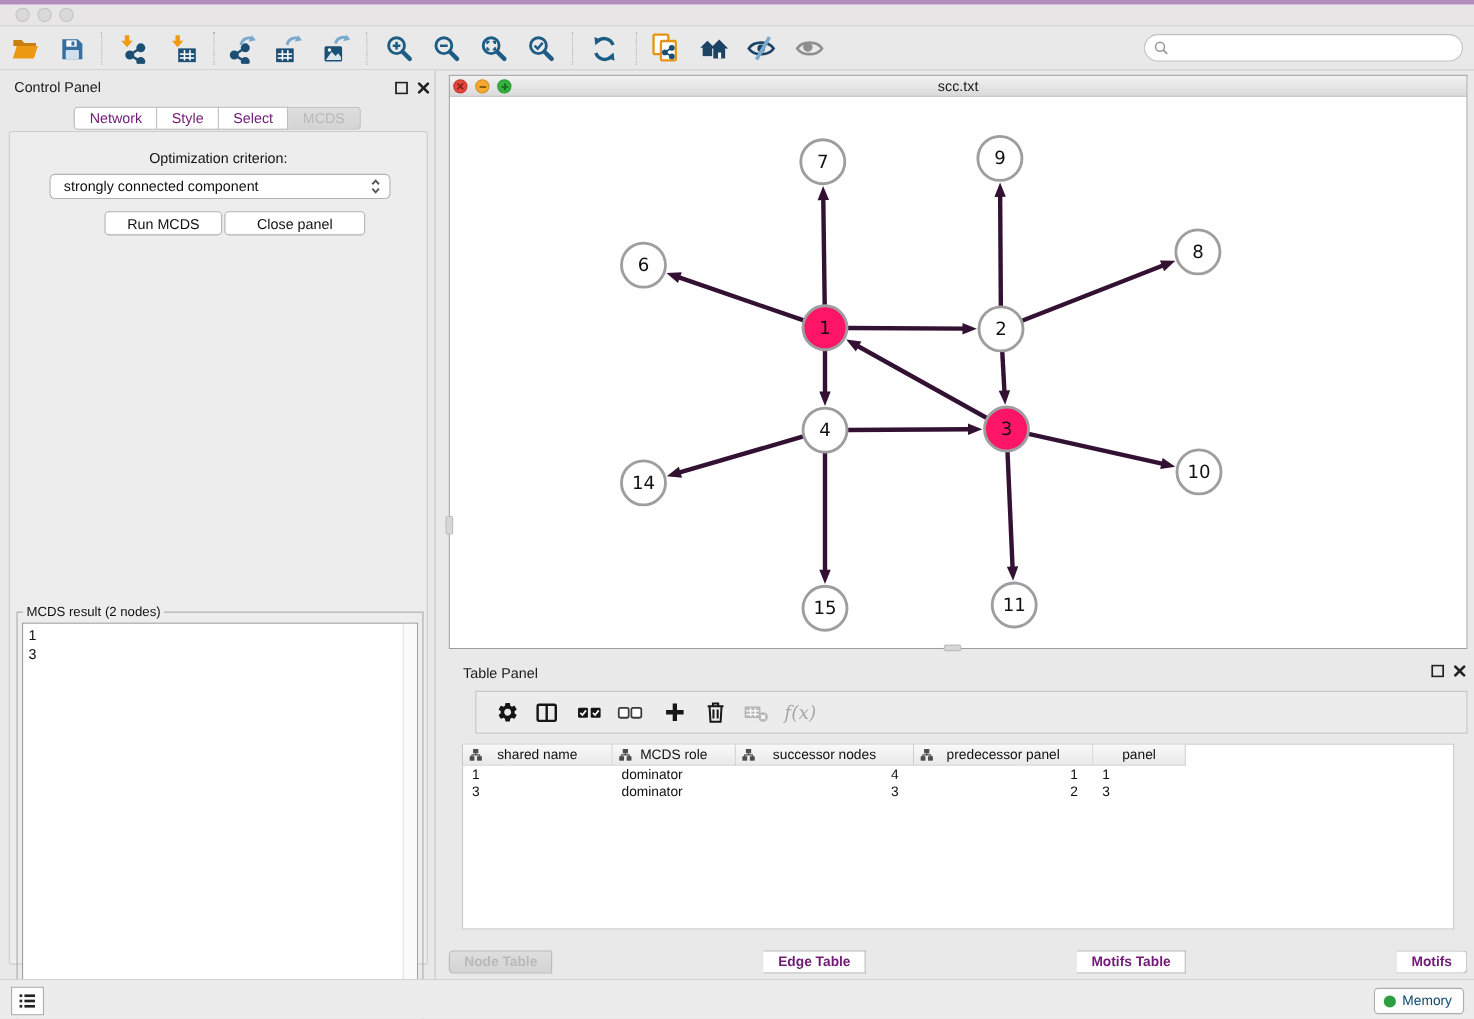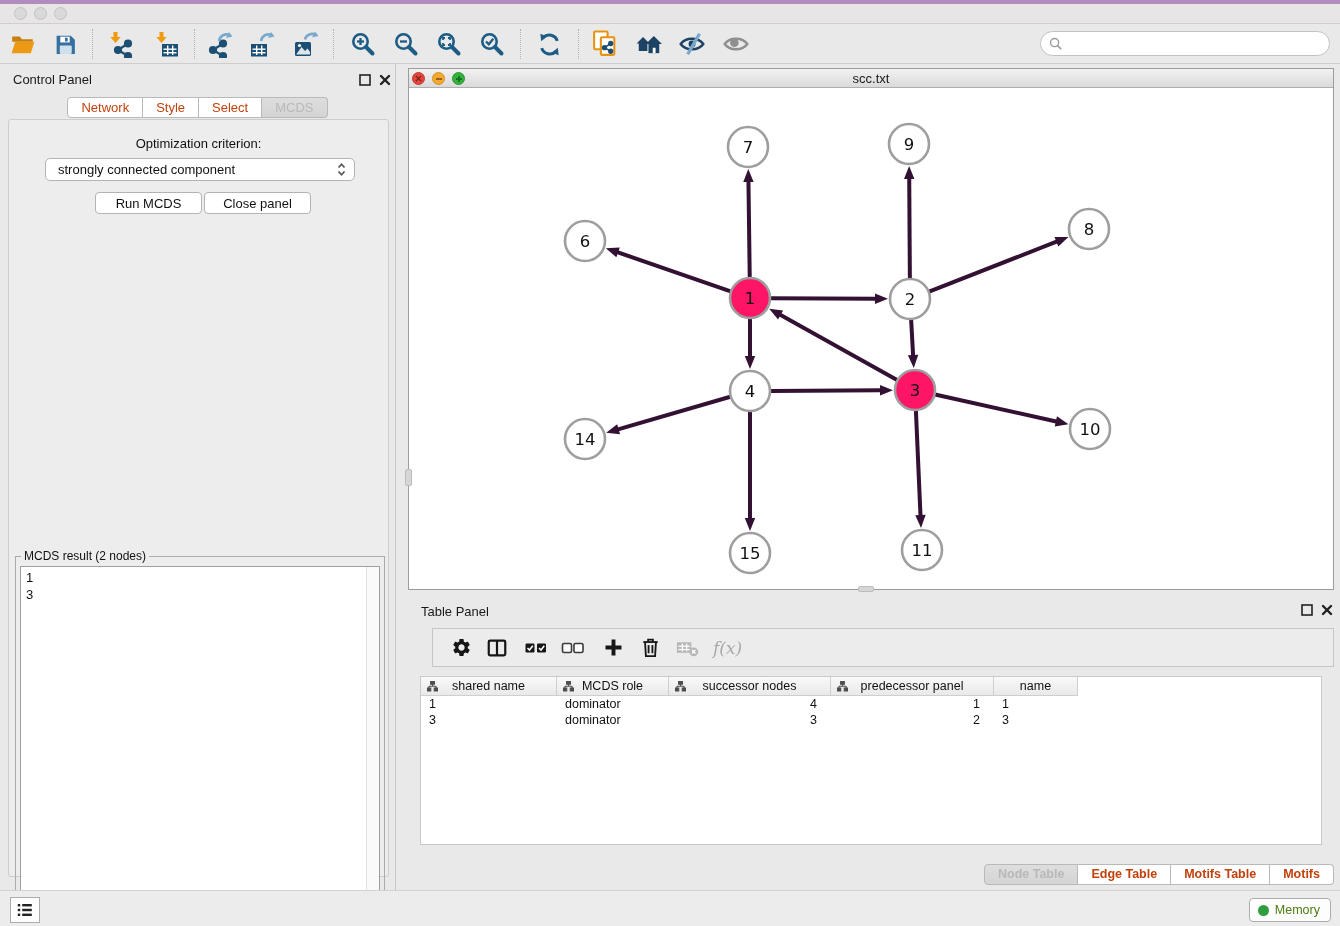--- a/index.html
+++ b/index.html
@@ -19,21 +19,21 @@
   .tb-sep { position:absolute; top:5px; width:0; height:30px; border-left:1px dotted #b2b2b2; }
   #search-field { position:absolute; right:10px; top:7px; width:290px; height:25px; background:#fff; border:1px solid #c2c2c2; border-radius:13px; display:flex; align-items:center; padding-left:8px; }
   #search-field input { border:none; outline:none; flex:1; font-size:12px; background:transparent; margin-left:5px; }
 
   
   #control-panel { left:0; top:64px; width:396px; height:826px; background:#e9e9e9; border-right:1px solid #c6c6c6; }
   .panel-title { position:absolute; left:13px; top:8px; font-size:13px; color:#1a1a1a; }
   .panel-float { position:absolute; top:10px; width:12px; height:12px; }
   .panel-close { position:absolute; top:10px; width:12px; height:12px; }
   .seg-tabs { position:absolute; display:flex; }
-  .seg-tab { height:21px; line-height:19px; padding:0 13px; font-size:13px; background:#fff; border:1px solid #b9b9b9; border-left:none; color:#c2410c; }
+  .seg-tab { height:21px; line-height:19px; padding:0 13px; font-size:13px; background:#fff; border:1px solid #b9b9b9; border-left:none; color:#701a75; }
   .seg-tab:first-child { border-left:1px solid #b9b9b9; border-radius:4px 0 0 4px; }
   .seg-tab:last-child { border-radius:0 4px 4px 0; }
   .seg-tab.active { background:linear-gradient(#dedede,#d4d4d4); color:#b9b9b9; }
   #cp-content { position:absolute; left:8px; top:55px; width:381px; height:758px; background:#ededed; border:1px solid #cdcdcd; border-radius:3px; }
   #opt-label { position:absolute; left:0; right:0; top:16px; text-align:center; font-size:13px; color:#111; }
   #opt-select { position:absolute; left:36px; top:38px; width:310px; height:23px; background:#fff; border:1px solid #b3b3b3; border-radius:5px; font-size:13px; color:#111; display:flex; align-items:center; padding:0 6px 0 12px; }
   #opt-select .sel-text { flex:1; }
   .cp-btn { position:absolute; top:72px; height:22px; background:#fff; border:1px solid #b3b3b3; border-radius:4px; font-size:13px; color:#111; display:flex; align-items:center; justify-content:center; }
   #mcds-result { position:absolute; left:6px; top:429px; width:370px; height:382px; border:1px solid #ababab; }
   #mcds-result legend { font-size:12px; color:#111; margin-left:5px; padding:0 3px; }
@@ -55,27 +55,27 @@
   .tpt-btn { position:absolute; top:0; width:36px; height:37px; display:flex; align-items:center; justify-content:center; }
   #tp-table { position:absolute; left:12px; top:80px; width:902px; height:169px; background:#fff; border:1px solid #c9c9c9; }
   #tp-head { position:absolute; left:0; top:0; height:19px; display:flex; }
   .th { position:relative; height:19px; background:linear-gradient(#f9f9f9,#e9e9e9); border-right:1px solid #cfcfcf; border-bottom:1px solid #cfcfcf; font-size:12.5px; color:#111; display:flex; align-items:center; justify-content:center; }
   .th .sort-ic { position:absolute; left:6px; top:4px; }
   .tr { position:absolute; left:0; height:16px; display:flex; }
   .td { height:16px; font-size:12.5px; color:#111; line-height:16px; white-space:nowrap; overflow:hidden; }
   .td.al { text-align:left; padding-left:8px; }
   .td.ar { text-align:right; padding-right:14px; }
   .c0{width:136px}.c1{width:112px}.c2{width:162px}.c3{width:163px}.c4{width:84px}
-  #tp-tabs { position:absolute; left:0; right:0; top:268px; display:flex; justify-content:flex-end; }
+  #tp-tabs { position:absolute; left:0; right:0; top:268px; display:flex; justify-content:space-between; }
   #tp-tabs .seg-tab { font-weight:bold; font-size:12.5px; }
 
   
   #statusbar { left:0; top:890px; width:1340px; height:36px; background:#ececec; border-top:1px solid #d2d2d2; }
   #list-btn { position:absolute; left:10px; top:6px; width:30px; height:26px; background:#fdfdfd; border:1px solid #adadad; display:flex; align-items:center; justify-content:center; }
-  #memory-btn { position:absolute; right:9px; top:7px; height:24px; padding:0 10px 0 8px; background:#fdfdfd; border:1px solid #adadad; border-radius:4px; display:flex; align-items:center; font-size:12.5px; color:#4d7c0f; }
+  #memory-btn { position:absolute; right:9px; top:7px; height:24px; padding:0 10px 0 8px; background:#fdfdfd; border:1px solid #adadad; border-radius:4px; display:flex; align-items:center; font-size:12.5px; color:#0c4a6e; }
   #memory-btn .dot { width:11px; height:11px; border-radius:50%; background:#2f9e41; margin-right:6px; }
 
   svg { display:block; }
 </style>
 </head>
 <body>
 
 <div id="titlebar" class="abs">
   <div class="accent"></div>
   <span class="tl-dot" style="left:14px"></span>
@@ -266,21 +266,21 @@
   <div id="cp-content">
     <div id="opt-select">
       <span class="sel-text">strongly connected component</span>
       <svg width="13" height="17" viewBox="0 0 13 17">
           <polyline points="3.5,6.5 6.5,3.2 9.5,6.5" fill="none" stroke="#555" stroke-width="1.7"></polyline>
           <polyline points="3.5,10.5 6.5,13.8 9.5,10.5" fill="none" stroke="#555" stroke-width="1.7"></polyline>
         </svg>
     </div>
     <div id="opt-label">Optimization criterion:</div>
     <div class="cp-btn" style="left:86px; width:107px;">Run MCDS</div>
-    <div class="cp-btn" style="left:195px; width:107px;">Close panel</div>
+    <div class="cp-btn" style="left:195px; width:128px;">Close panel</div>
 
     <fieldset id="mcds-result">
       <legend>MCDS result (2 nodes)</legend>
       <div id="result-box">
         <div id="result-lines">
             <div>1</div>
             <div>3</div>
           </div>
         <div id="result-scroll"></div>
       </div>
@@ -530,21 +530,21 @@
             <g fill="#4d4d4d" stroke="#4d4d4d">
               <rect x="3.6" y="0.3" width="3.8" height="3"></rect>
               <path d="M5.5 3.3 V5.2 M1.9 5.2 H9.1 M1.9 5.2 V7 M9.1 5.2 V7" fill="none" stroke-width="1.1"></path>
               <rect x="0" y="7" width="3.8" height="3"></rect>
               <rect x="7.2" y="7" width="3.8" height="3"></rect>
             </g>
           </svg>
           <span>predecessor panel</span>
         </div>
         <div class="th c4">
-          <span>name</span>
+          <span>panel</span>
         </div>
       </div>
     <div id="tp-body">
         <div class="tr" style="top: 19px;">
           <div class="td c0 al">1</div>
           <div class="td c1 al">dominator</div>
           <div class="td c2 ar">4</div>
           <div class="td c3 ar">1</div>
           <div class="td c4 al">1</div>
         </div>

